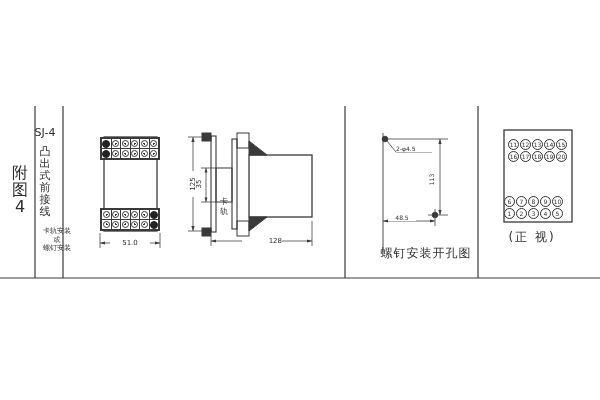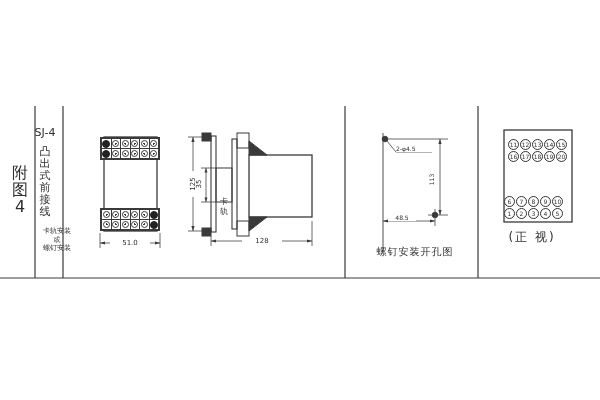--- a/index.html
+++ b/index.html
@@ -42,21 +42,21 @@
 
   
   .tv-group{position:absolute;display:flex;flex-direction:column;gap:1px;}
   .tc-row{display:flex;gap:1px;}
   .tc{
     width:11px;height:11px;box-sizing:border-box;border:1px solid #333;border-radius:50%;
     background:#fff;font-size:6px;line-height:9px;text-align:center;color:#333;
     display:flex;align-items:center;justify-content:center;
   }
   .terminal-caption{left:492px;top:229px;width:80px;font-size:12px;letter-spacing:2px;}
-  .hole-caption{left:355px;top:245px;width:120px;font-size:10px;letter-spacing:1px;}
+  .hole-caption{left:366px;top:245px;width:120px;font-size:12px;letter-spacing:1px;}
   .rail-label{left:220px;top:172px;font-size:8px;line-height:10px;margin-top:25px;}
 </style>
 </head>
 <body>
 
 <svg width="600" height="400" viewBox="0 0 600 400">
   <g stroke="#3a3a3a" fill="none" stroke-width="1">
 
     <g stroke-width="1.2">
       <line x1="35" y1="106" x2="35" y2="278"></line>
@@ -237,21 +237,21 @@
     </div>
     <div class="tg-cell">
       <span class="screw dark"></span>
     </div>
   </div>
 
 <div class="lbl dim ctr" style="left:110px;top:239px;width:40px;">51.0</div>
 <div class="lbl dim ctr rot" style="left:180px;top:180px;width:26px;">125</div>
 <div class="lbl dim ctr rot" style="left:186px;top:180px;width:26px;">35</div>
 <div class="lbl rail-label vtext">卡轨</div>
-<div class="lbl dim ctr" style="left:242px;top:237px;width:40px;">128</div>
+<div class="lbl dim ctr" style="left:242px;top:237px;width:40px;text-align:right;">128</div>
 
 <div class="lbl dim-sm" style="left:396px;top:145px;width:38px;">2-φ4.5</div>
 <div class="lbl dim-sm ctr rot" style="left:418px;top:176px;width:26px;">113</div>
 <div class="lbl dim-sm ctr" style="left:388px;top:214px;width:28px;">48.5</div>
 <div class="lbl hole-caption ctr">螺钉安装开孔图</div>
 
 <div class="tv-group" id="tv-top" style="left:508px;top:139px;">
     <div class="tc-row">
       <div class="tc">11</div>
       <div class="tc">12</div>

